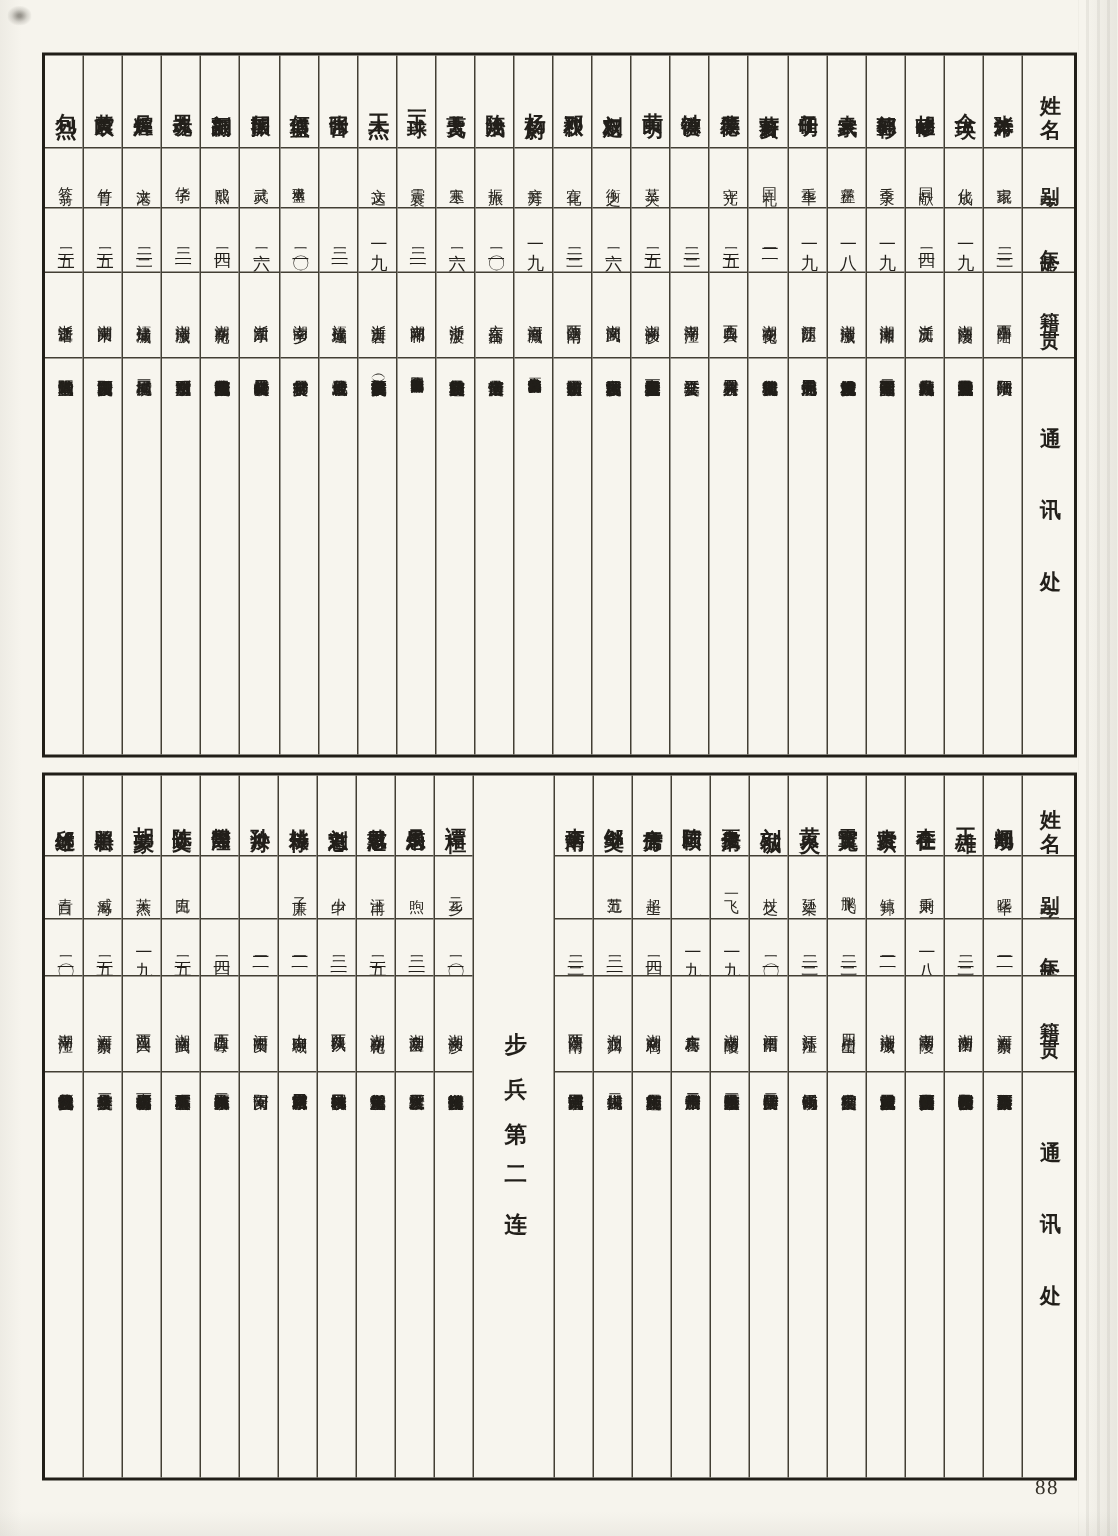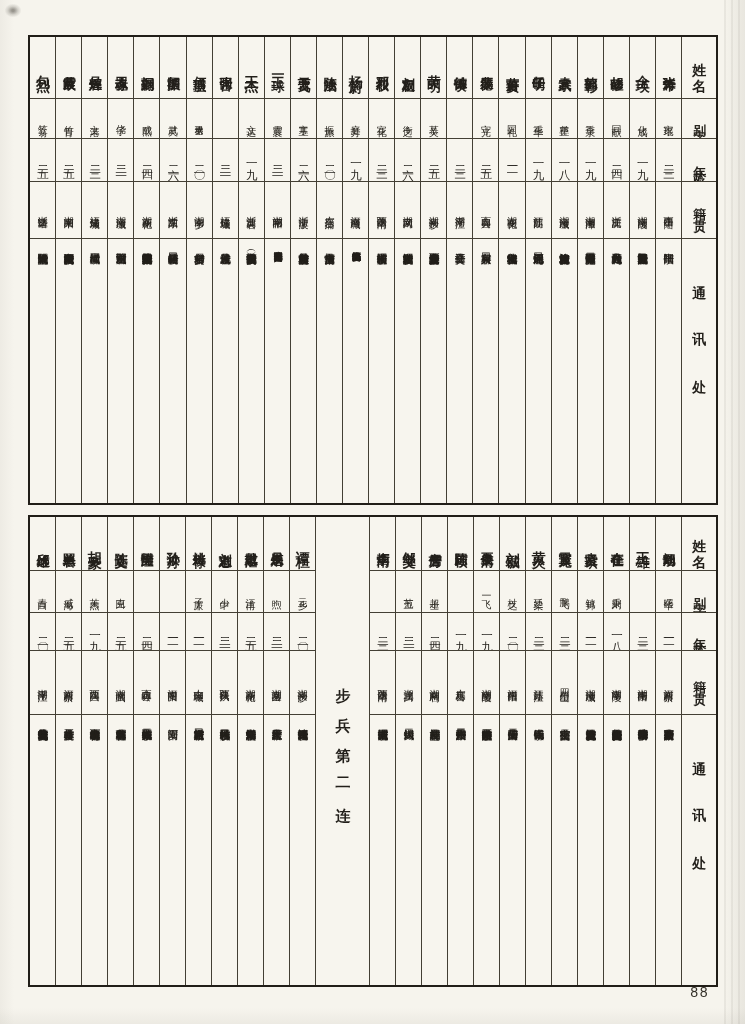--- a/index.html
+++ b/index.html
@@ -57,21 +57,21 @@
   .col.header .vtext{font-weight:700;font-size:14px;}
   .col.header .c-name .vtext{letter-spacing:16px;}
   .col.header .c-zi .vtext{letter-spacing:5px;font-size:13px;}
   .col.header .c-age .vtext{letter-spacing:4px;font-size:13px;}
   .col.header .c-native .vtext{letter-spacing:12px;font-size:13px;}
   .col.header .c-addr .vtext{letter-spacing:48px;padding-top:28px;}
 
   .col.divider .vtext{font-size:15px;font-weight:600;letter-spacing:30px;}
 
   .pagenum{position:absolute;left:690px;top:985px;font-size:14px;
-    letter-spacing:1px;color:#332f27;font-family:Liberation Mono, monospace;}
+    letter-spacing:1px;color:#332f27;}
 </style>
 </head>
 <body>
 
 <div class="page">
   <div class="speck"></div>
   <div class="streaks"></div>
 
   <section class="roster t0" id="table-0">
       <div class="col header">

